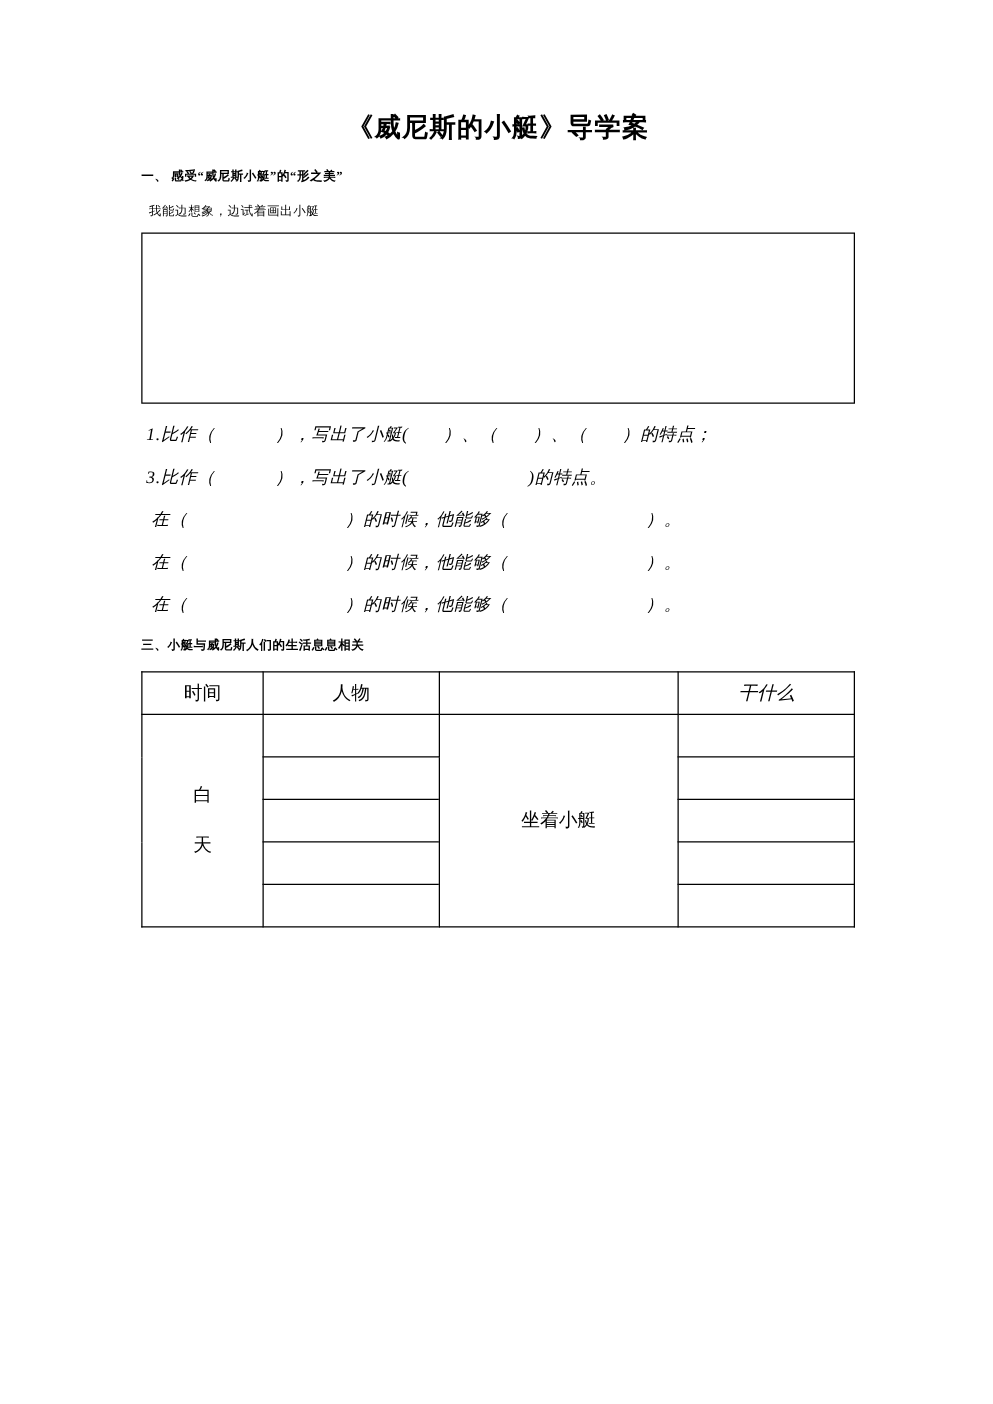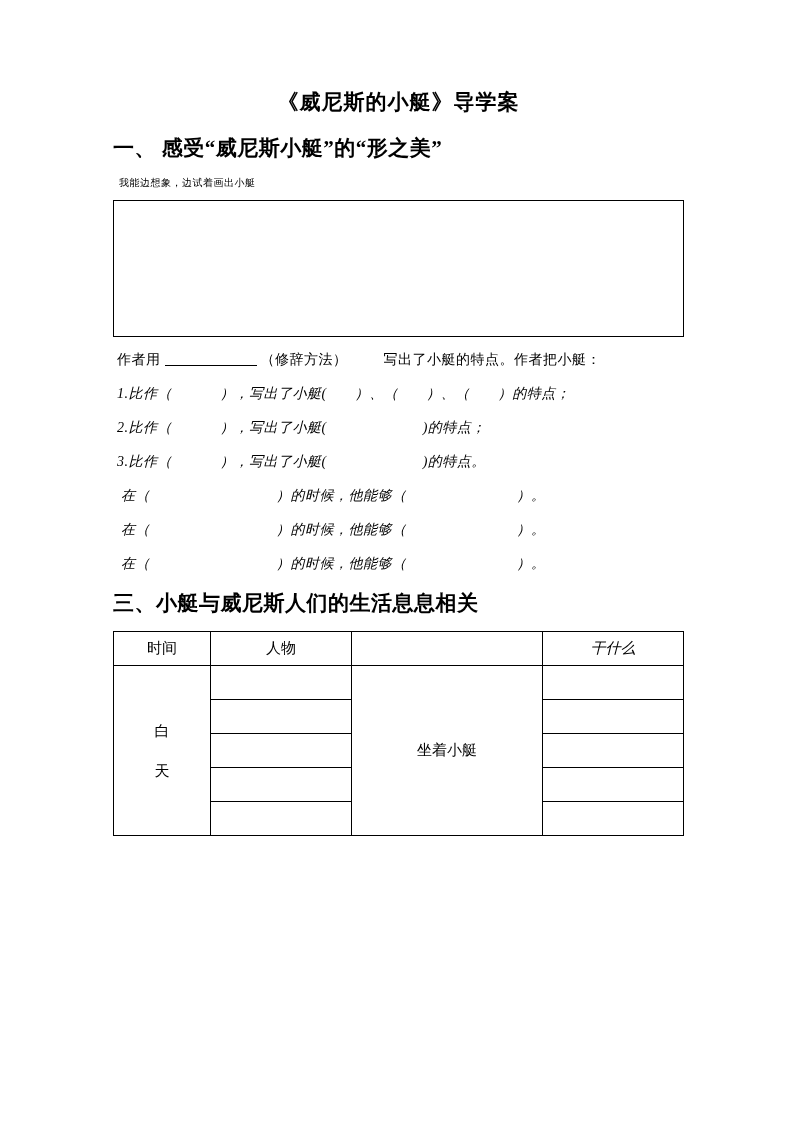--- a/index.html
+++ b/index.html
@@ -22,21 +22,21 @@
     height: 1123px;
   }
   .doc-title {
     text-align: center;
     font-size: 21px;
     font-weight: bold;
     letter-spacing: 1px;
     margin: 10px 0 18px 0;
   }
   .section-heading {
-    font-size: 21px;
+    font-size: 10px;
     font-weight: bold;
     margin: 16px 0 14px 0;
     letter-spacing: 0.5px;
   }
   .plain-line {
     font-size: 10px;
     margin: 10px 0 10px 6px;
     letter-spacing: 0.5px;
   }
   .draw-box {
@@ -103,35 +103,25 @@
 <div class="page">
 
   <div class="doc-title">《威尼斯的小艇》导学案</div>
 
   <div class="section-heading">一、 感受“威尼斯小艇”的“形之美”</div>
 
   <div class="plain-line">我能边想象，边试着画出小艇</div>
 
   <div class="draw-box"></div>
 
-  <div class="author-line">
-    <span>作者用</span>
-    <span class="blank-underline"></span>
-    <span>（修辞方法）</span>
-    <span class="gap-md"></span>
-    <span>写出了小艇的特点。作者把小艇：</span>
-  </div>
 
   <div class="metaphor-line">
     <span>1.</span><span>比作（</span><span class="gap-sm"></span><span>），写出了小艇(</span><span class="gap-md"></span><span>）、（</span><span class="gap-md"></span><span>）、（</span><span class="gap-md"></span><span>）的特点；</span>
   </div>
 
-  <div class="metaphor-line">
-    <span>2.</span><span>比作（</span><span class="gap-sm"></span><span>），写出了小艇(</span><span class="gap-lg"></span><span>)的特点；</span>
-  </div>
 
   <div class="metaphor-line">
     <span>3.</span><span>比作（</span><span class="gap-sm"></span><span>），写出了小艇(</span><span class="gap-lg"></span><span>)的特点。</span>
   </div>
 
 
   <div class="skill-line">
     <span>在（</span><span class="gap-xl"></span><span>）的时候，他能够（</span><span class="gap-xxl"></span><span>）。</span>
   </div>
 

